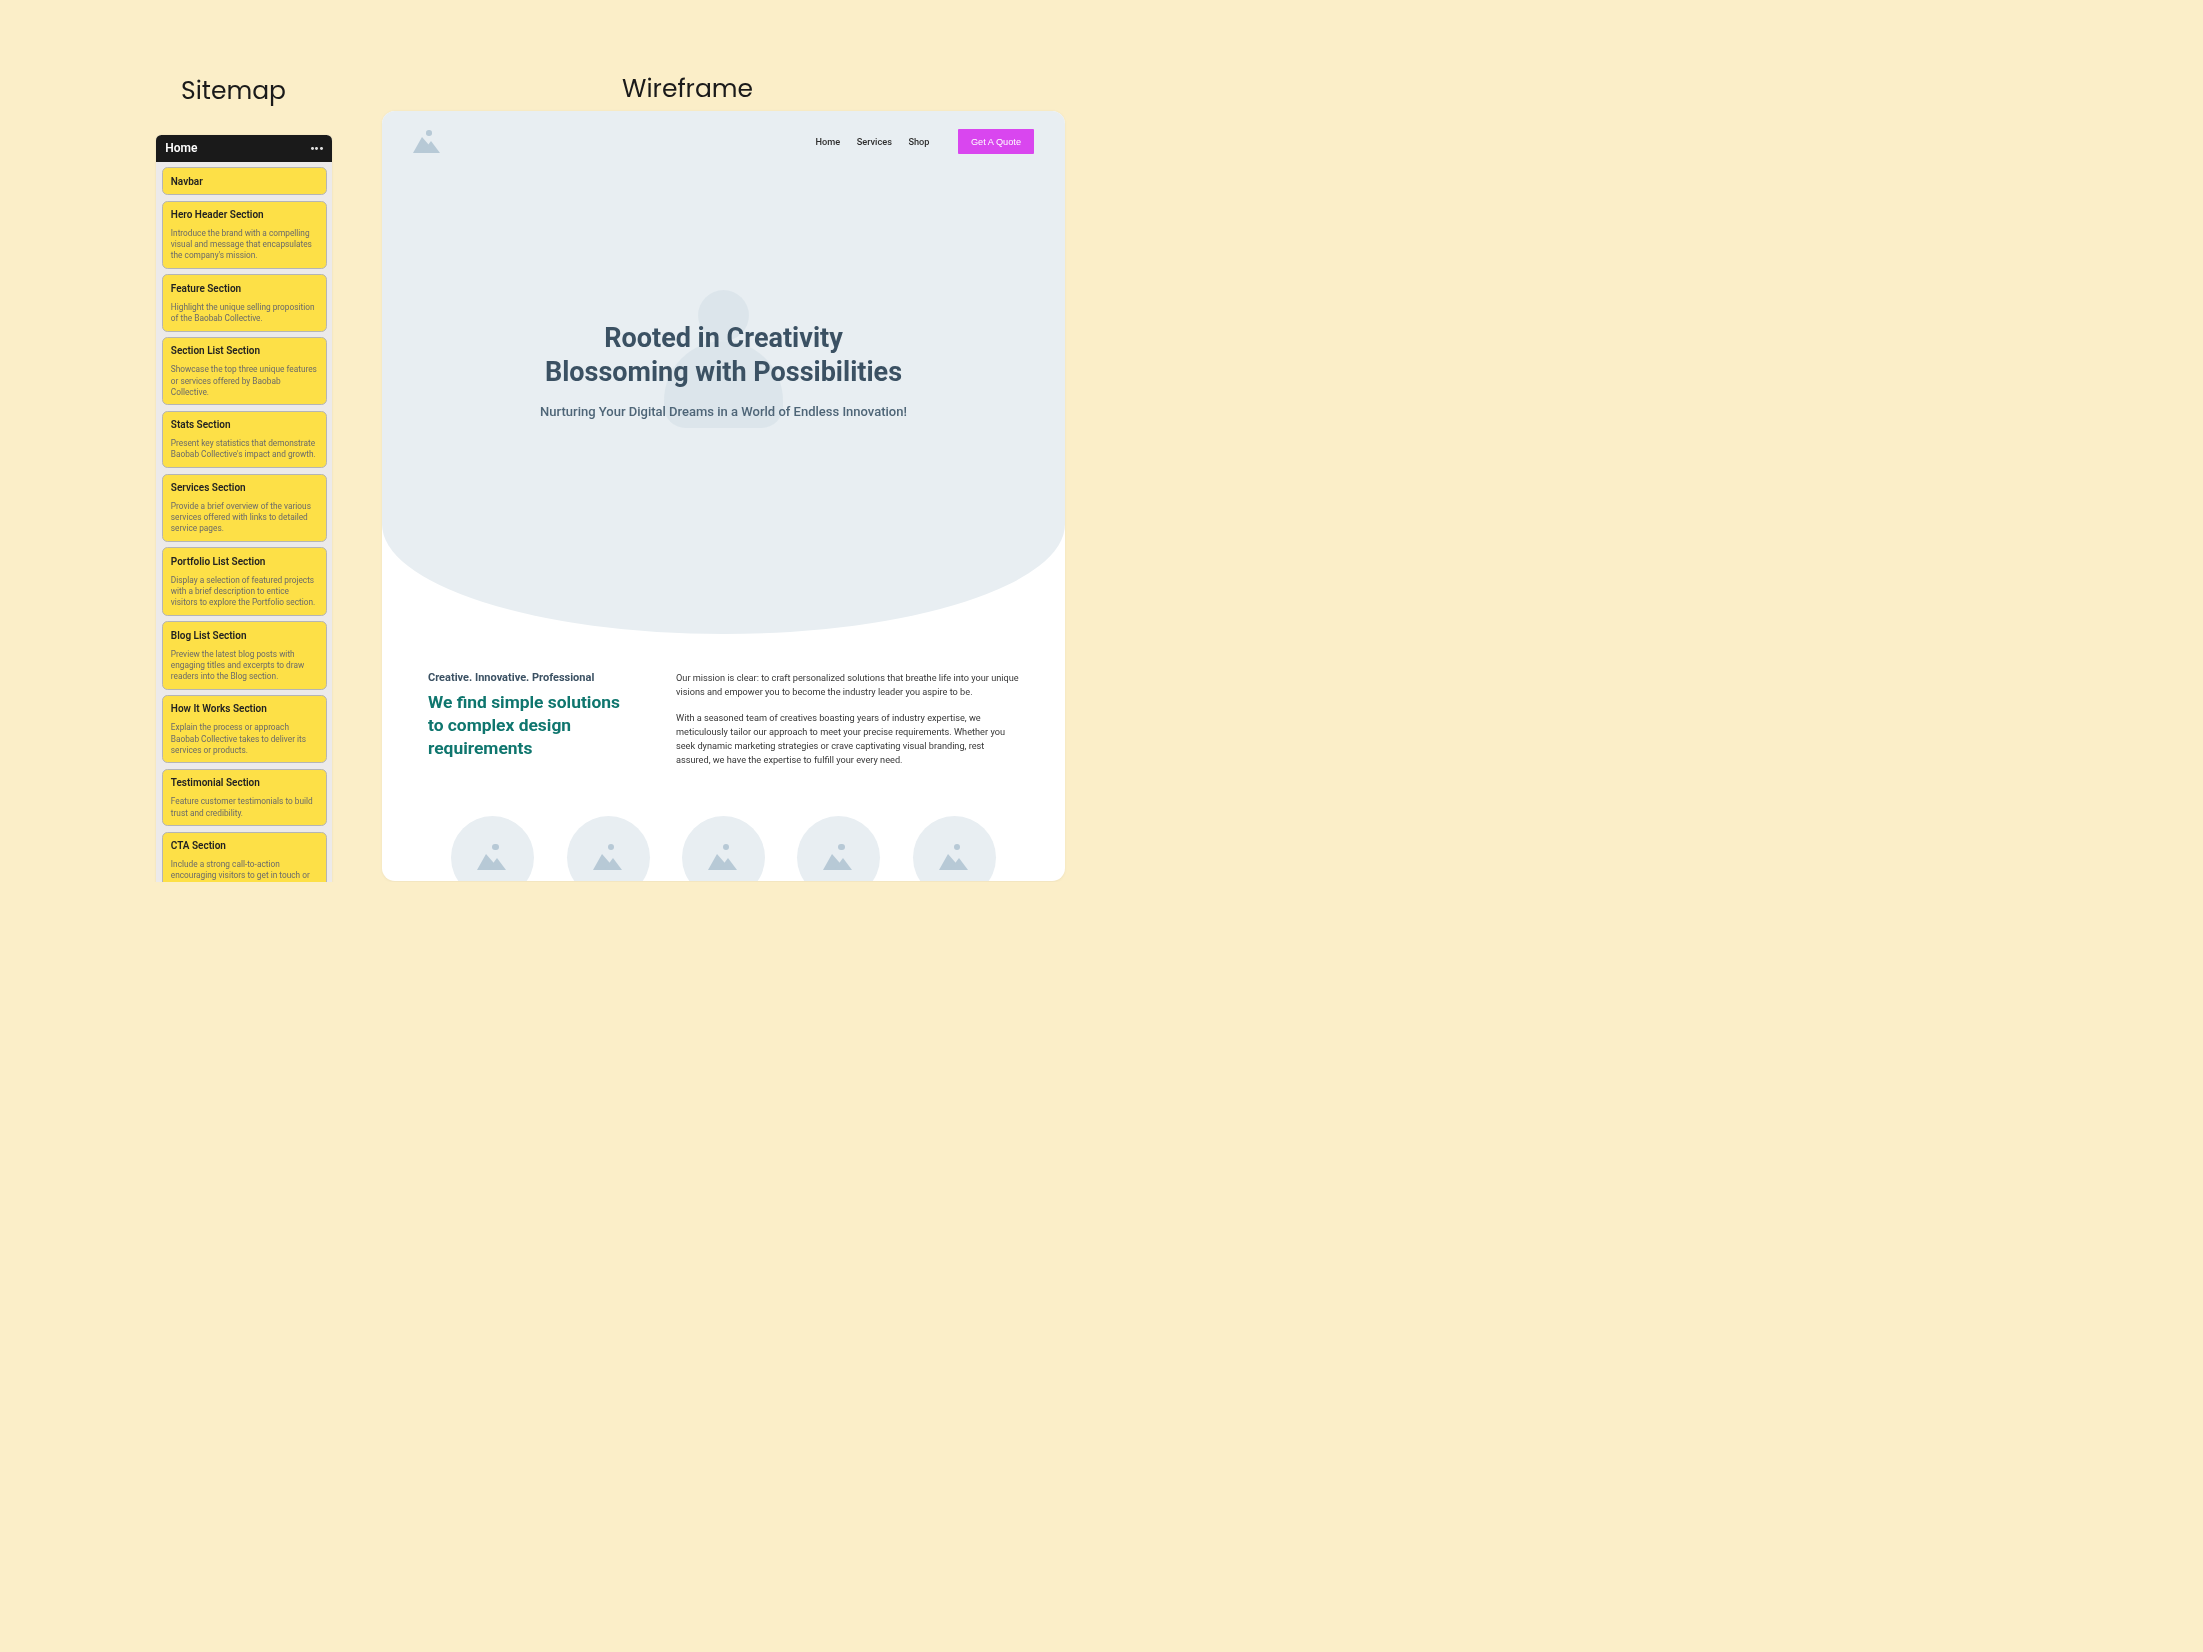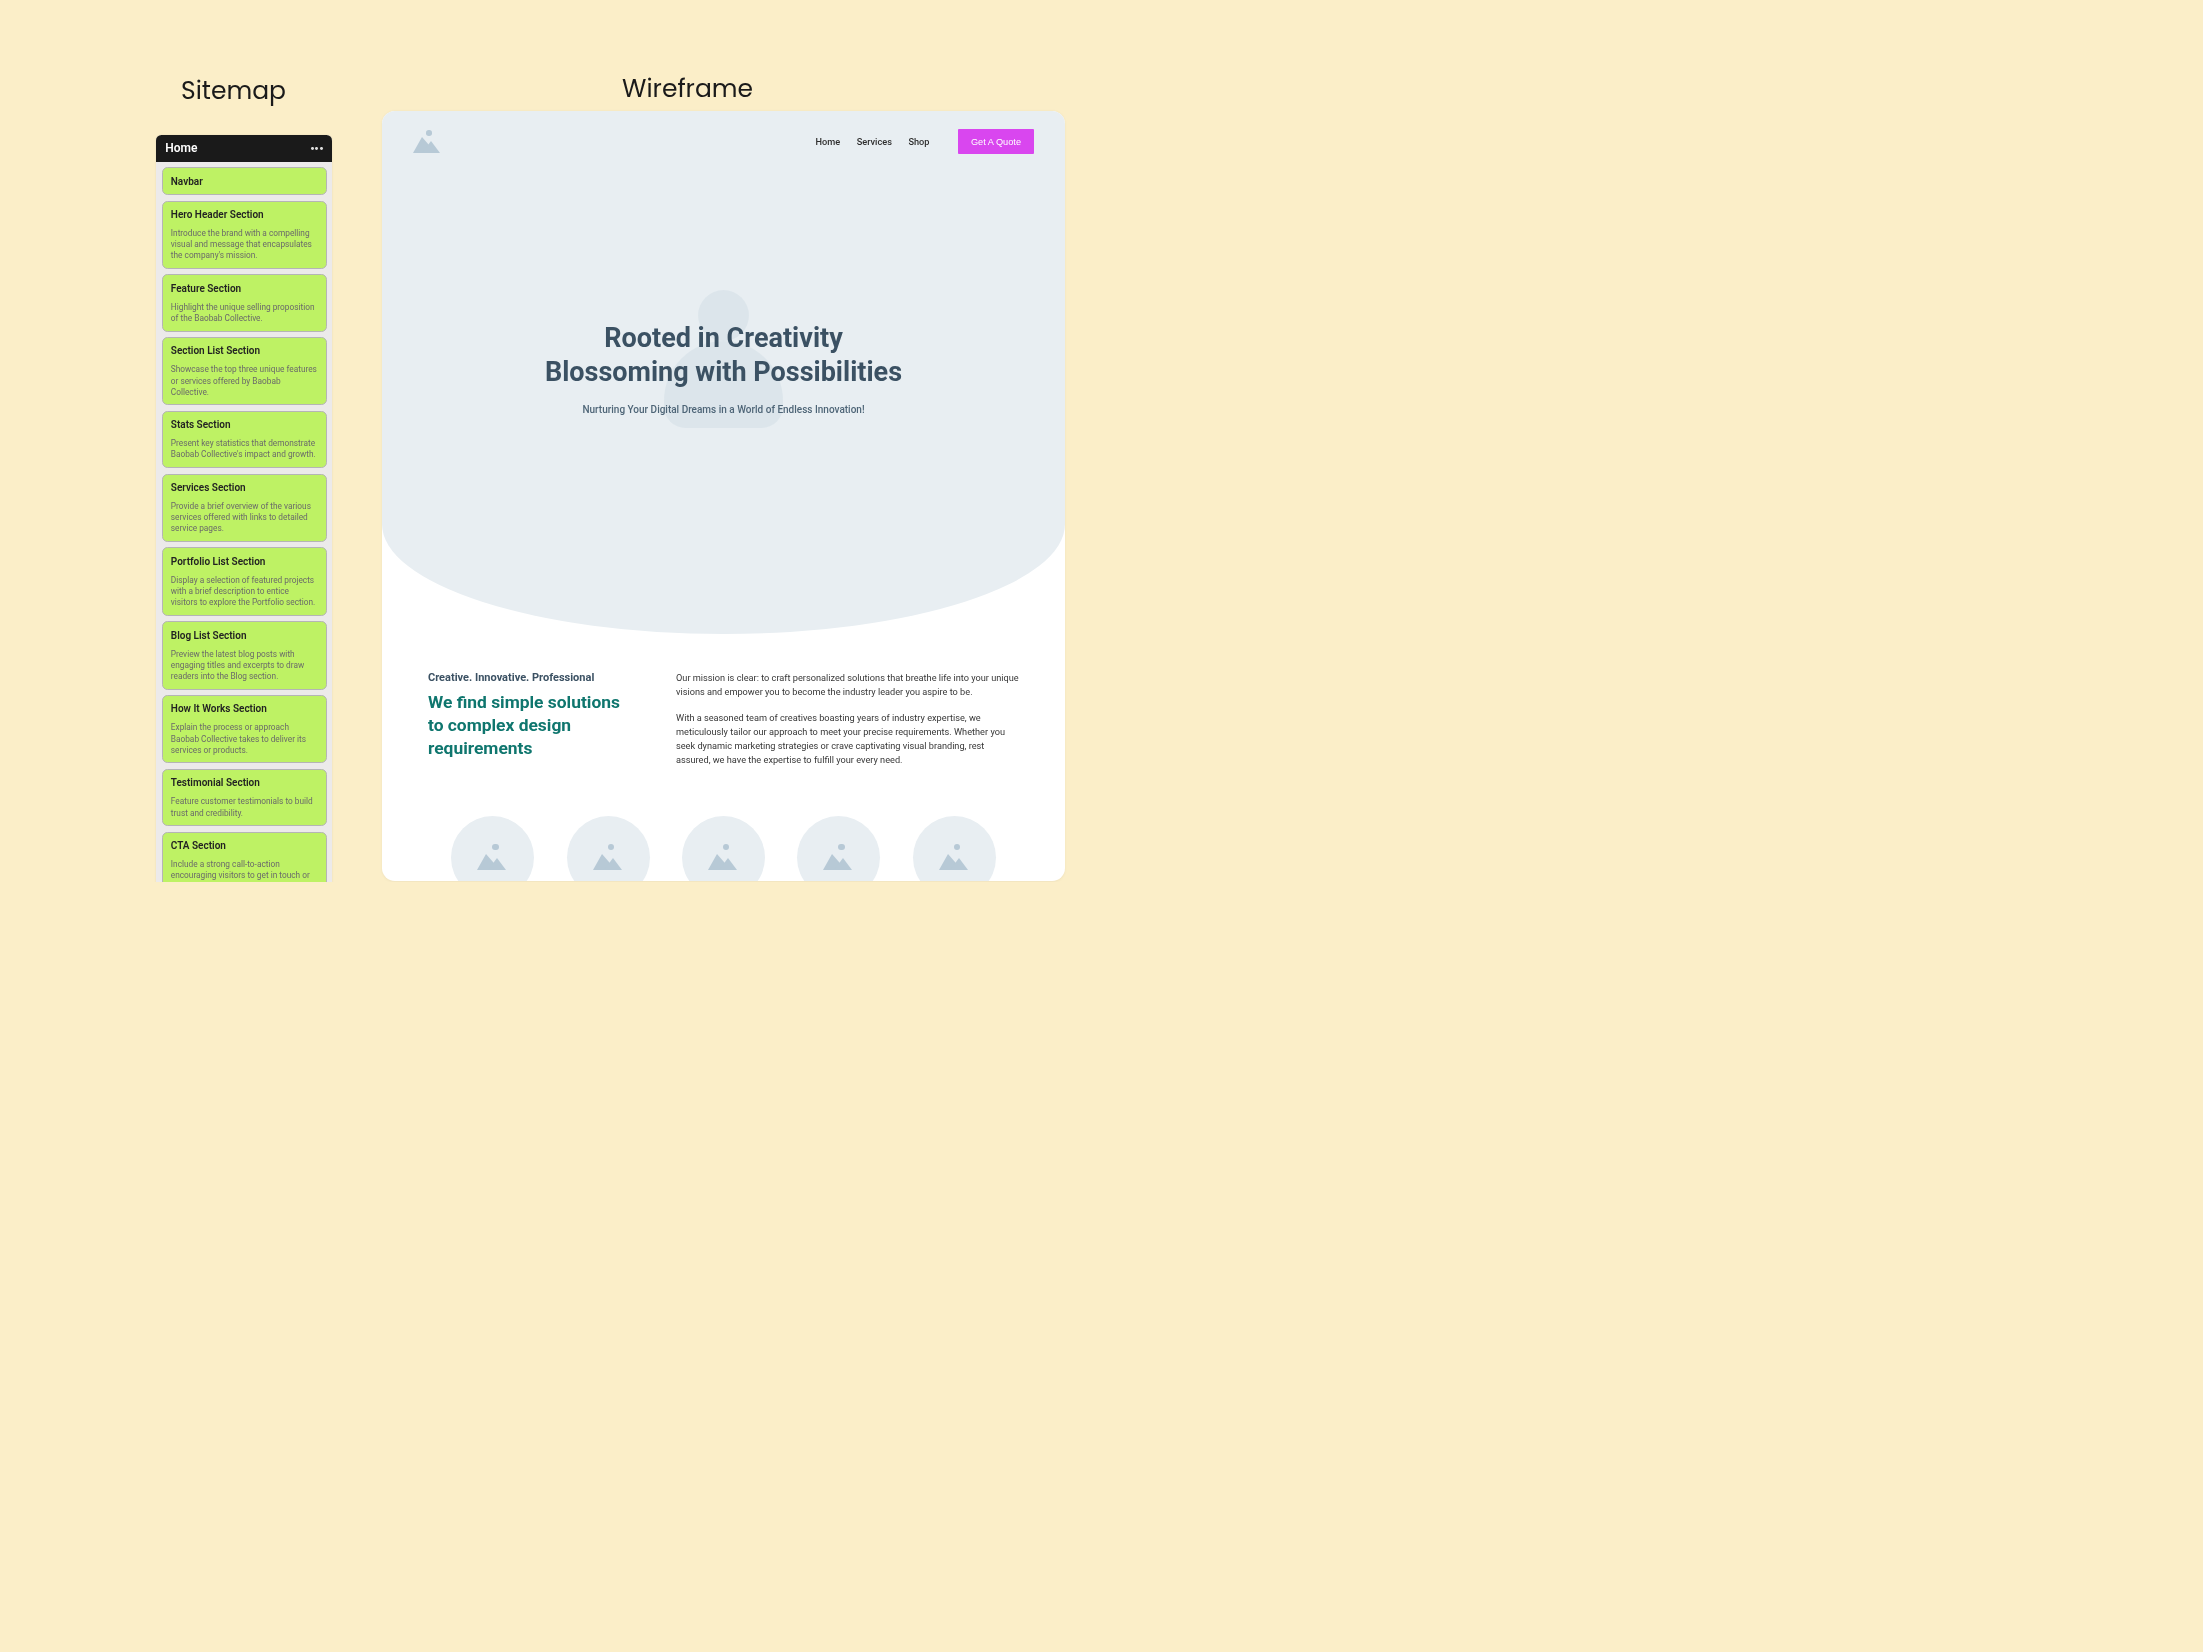--- a/index.html
+++ b/index.html
@@ -46,21 +46,21 @@
   .sitemap-body {
     padding: 5.5px;
     background: #eceaea;
     display: flex;
     flex-direction: column;
     gap: 5.5px;
     max-height: 744px;
     overflow: hidden;
   }
   .card {
-    background: #bef264;
+    background: #fde047;
     border: 0.9px solid #b5b5b5;
     border-radius: 5.5px;
     padding: 6.4px 8.3px;
   }
   .card-title { font-size: 10px; font-weight: 600; color: #222; line-height: 1.3; }
   .card-desc { font-size: 8.3px; color: #6a6a6a; line-height: 1.35; margin-top: 7px; }
 
   
   .wireframe {
     position: absolute;
@@ -150,21 +150,21 @@
   .hero-title {
     font-size: 27px;
     font-weight: 700;
     color: #3b5163;
     line-height: 1.25;
     position: relative;
     z-index: 2;
   }
   .hero-sub {
     margin-top: 14.7px;
-    font-size: 10px;
+    font-size: 13px;
     color: #4e6577;
     font-weight: 500;
     position: relative;
     z-index: 2;
   }
 
   
   .feature {
     padding: 37px 46px 0 46px;
     display: flex;

